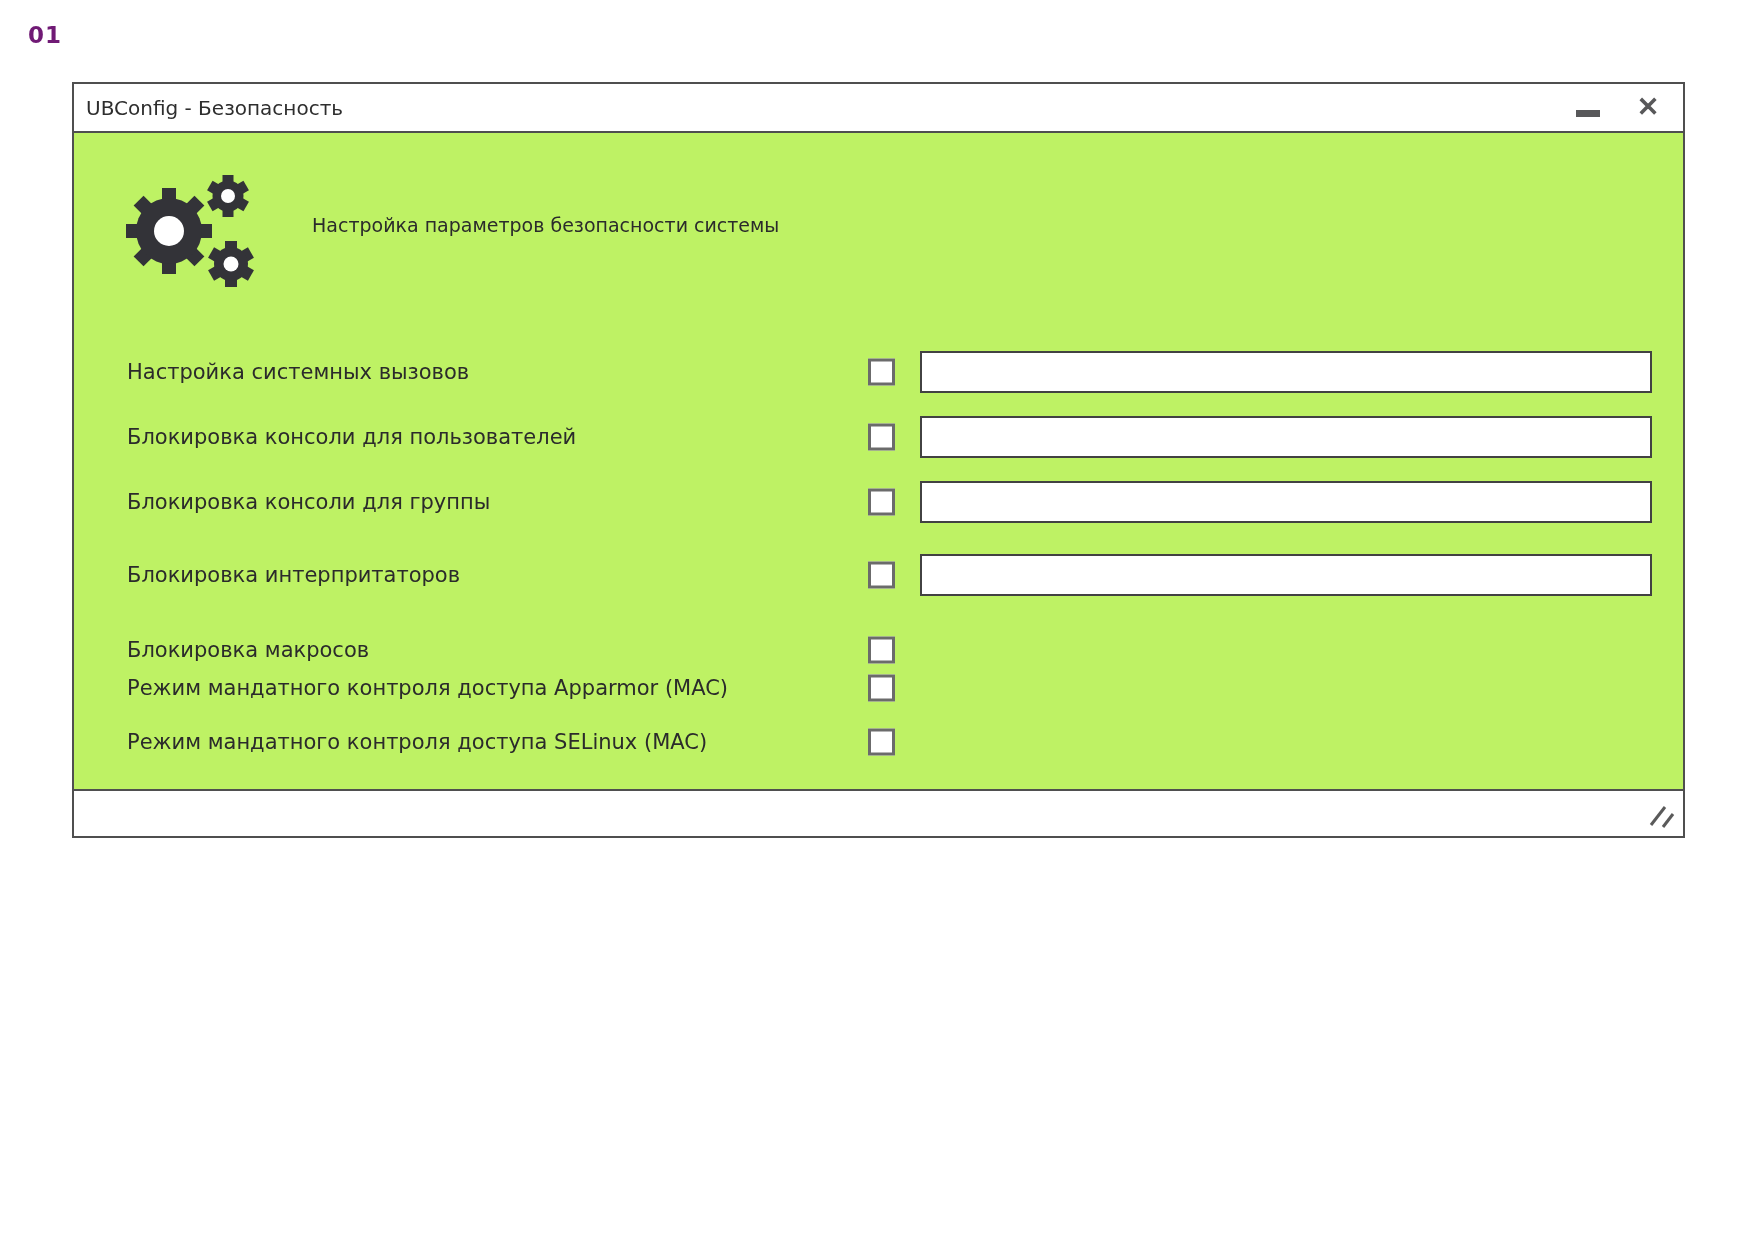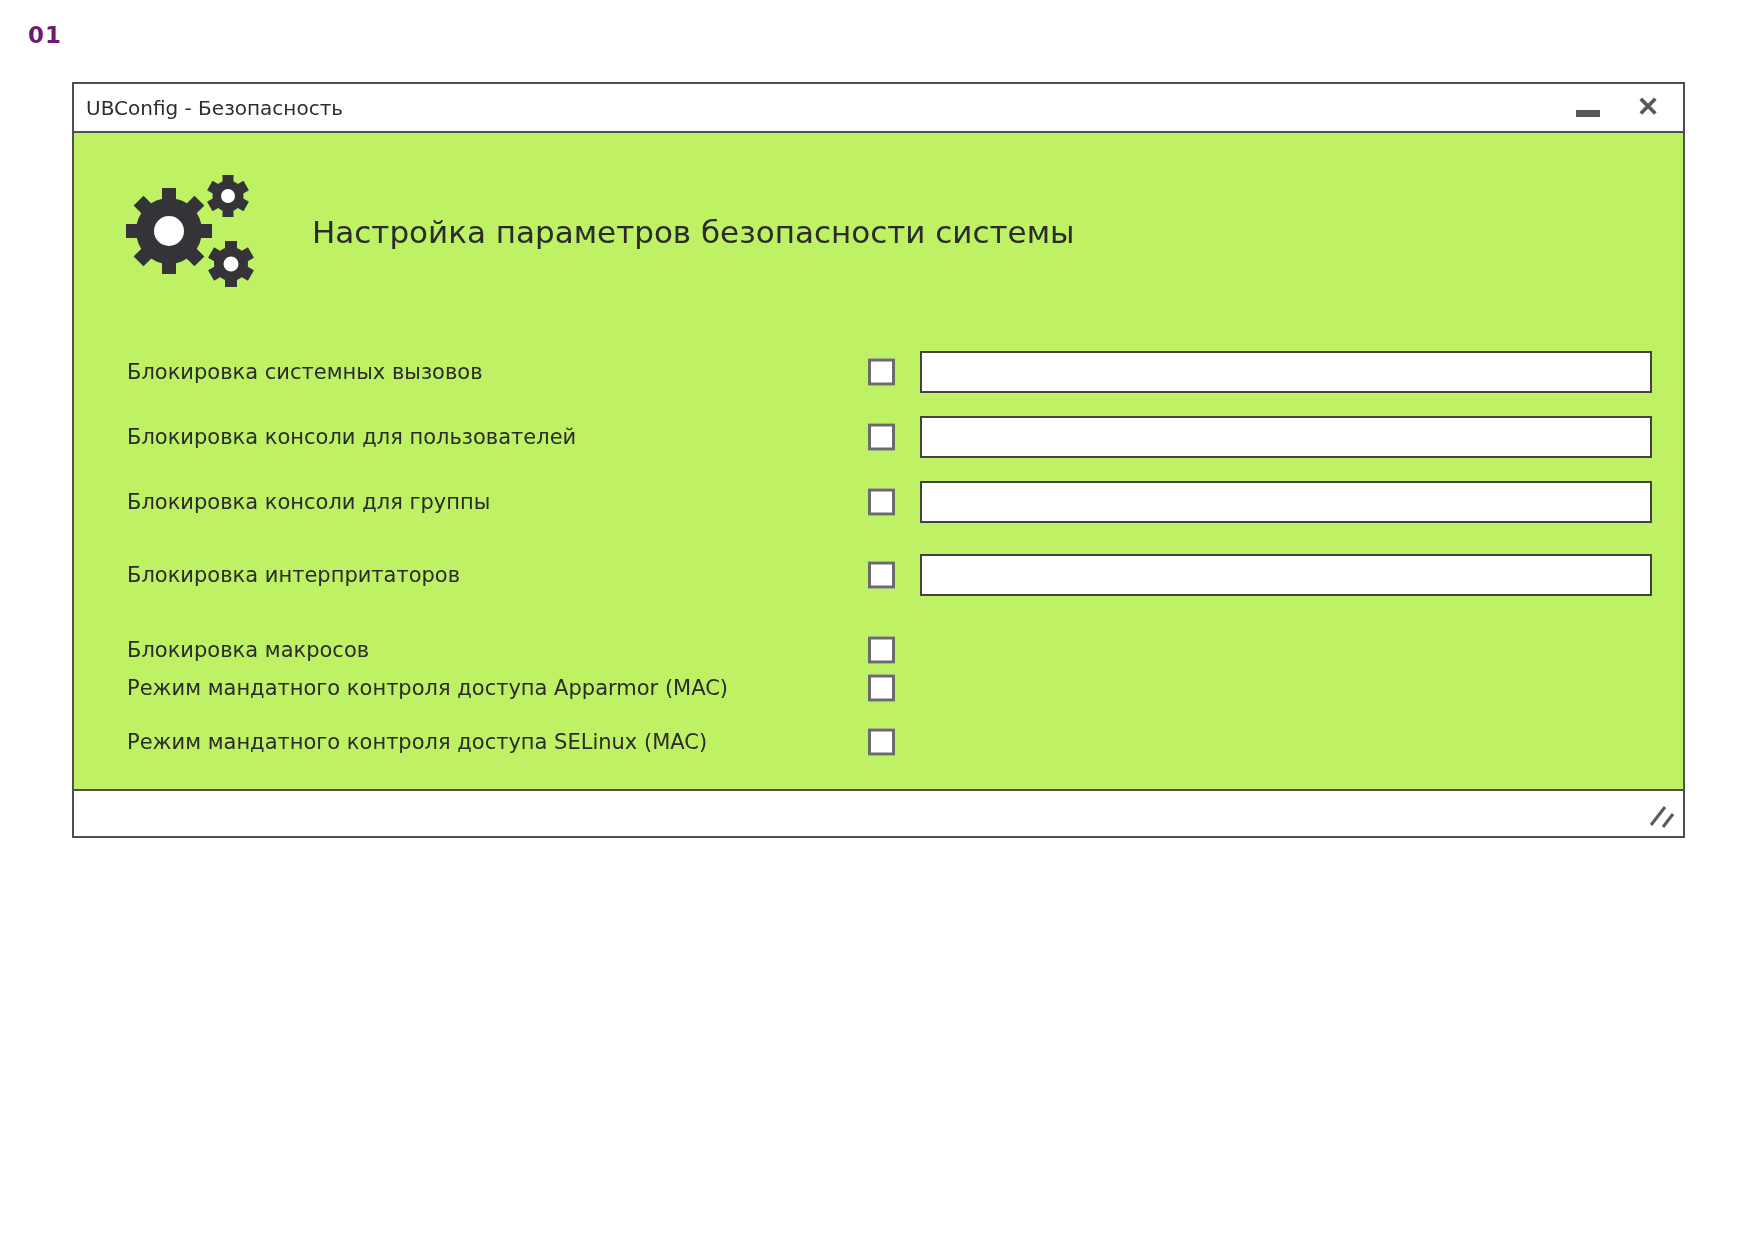--- a/index.html
+++ b/index.html
@@ -77,21 +77,21 @@
     position: absolute;
     left: 50px;
     top: 82px;
     width: 132px;
     height: 126px;
   }
   .header-text {
     position: absolute;
     left: 238px;
     top: 130px;
-    font-size: 31px;
+    font-size: 19px;
     color: #2b2b2b;
     white-space: nowrap;
   }
   .form-row {
     position: absolute;
     left: 0;
     width: 100%;
     height: 42px;
   }
   .row-label {
@@ -196,21 +196,21 @@
         <rect x="-6" y="-23" width="12" height="46"></rect>
         <rect x="-6" y="-23" width="12" height="46" transform="rotate(60)"></rect>
         <rect x="-6" y="-23" width="12" height="46" transform="rotate(120)"></rect>
         <circle r="17"></circle>
         <circle r="7.5" fill="#ffffff"></circle>
       </g>
     </svg>
     <div class="header-text">Настройка параметров безопасности системы</div>
 
     <div class="form-row row-0">
-      <span class="row-label">Блокировка системных вызовов</span>
+      <span class="row-label">Настройка системных вызовов</span>
       <span class="checkbox" role="checkbox" aria-checked="false"></span>
       <input class="textfield" type="text" value="" style="">
     </div>
 
     <div class="form-row row-1">
       <span class="row-label">Блокировка консоли для пользователей</span>
       <span class="checkbox" role="checkbox" aria-checked="false"></span>
       <input class="textfield" type="text" value="" style="">
     </div>
 

